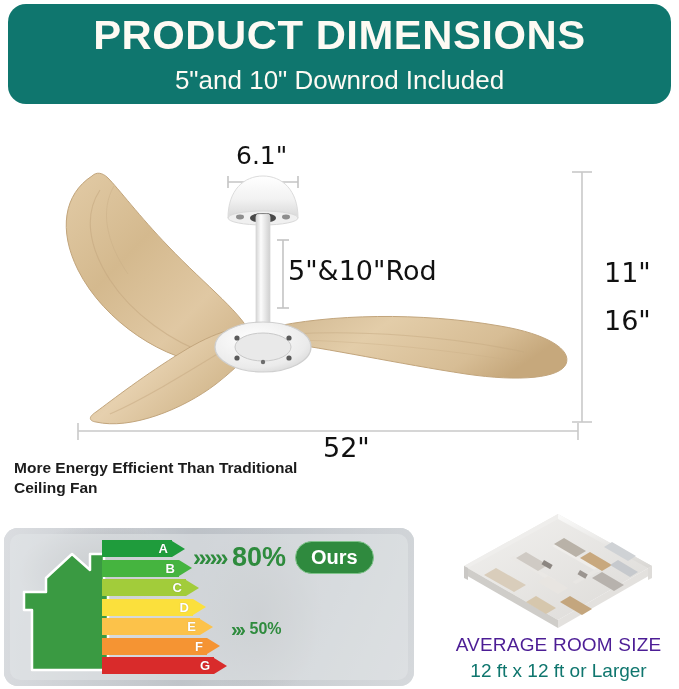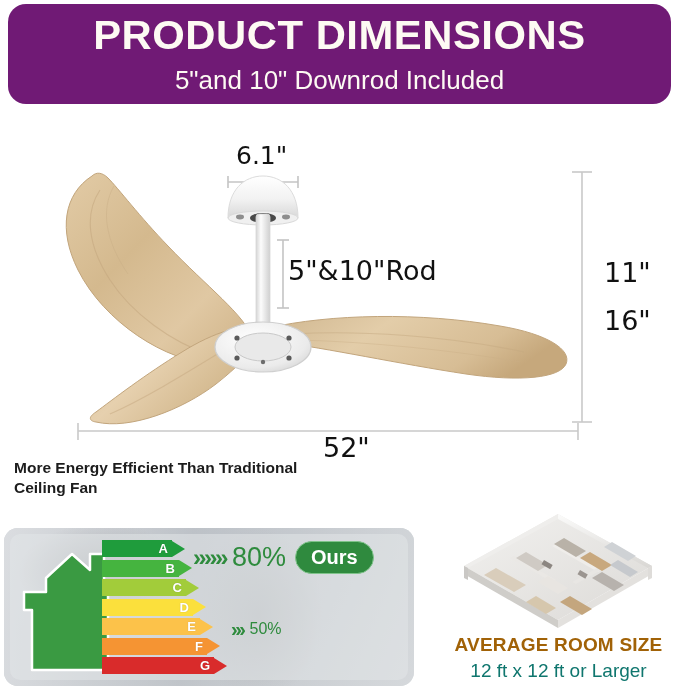--- a/index.html
+++ b/index.html
@@ -16,21 +16,21 @@
     color: #1a1a1a;
   }
 
   
   #header-banner {
     position: absolute;
     left: 8px;
     top: 4px;
     width: 663px;
     height: 100px;
-    background: #701a75;
+    background: #0f766e;
     border-radius: 18px;
     box-sizing: border-box;
     display: flex;
     flex-direction: column;
     align-items: center;
     justify-content: center;
     overflow: hidden;
   }
   #header-title {
     color: #fdfaf3;
@@ -187,21 +187,21 @@
   .chevrons {
     color: #2e8b3d;
     font-weight: bold;
     letter-spacing: -2.5px;
     line-height: 1;
   }
   #metric-ours .chevrons { font-size: 24px; }
   #metric-others .chevrons { font-size: 20px; }
   .metric-pct {
     color: #2e8b3d;
-    font-weight: normal;
+    font-weight: bold;
     line-height: 1;
     margin-left: 6px;
   }
   #metric-ours .metric-pct { font-size: 27px; }
   #metric-others .metric-pct { font-size: 16px; }
   .metric-pill {
     margin-left: 9px;
     color: #ffffff;
     font-weight: bold;
     line-height: 1;
@@ -235,23 +235,23 @@
     width: 212px;
     height: 122px;
   }
   #room-title {
     position: absolute;
     left: 0;
     top: 126px;
     width: 241px;
     text-align: center;
     font-size: 19px;
-    font-weight: bold;
+    font-weight: normal;
     letter-spacing: 0.2px;
-    color: #a16207;
+    color: #4c1d95;
   }
   #room-subtitle {
     position: absolute;
     left: 0;
     top: 152px;
     width: 241px;
     text-align: center;
     font-size: 19px;
     font-weight: normal;
     color: #0f766e;

